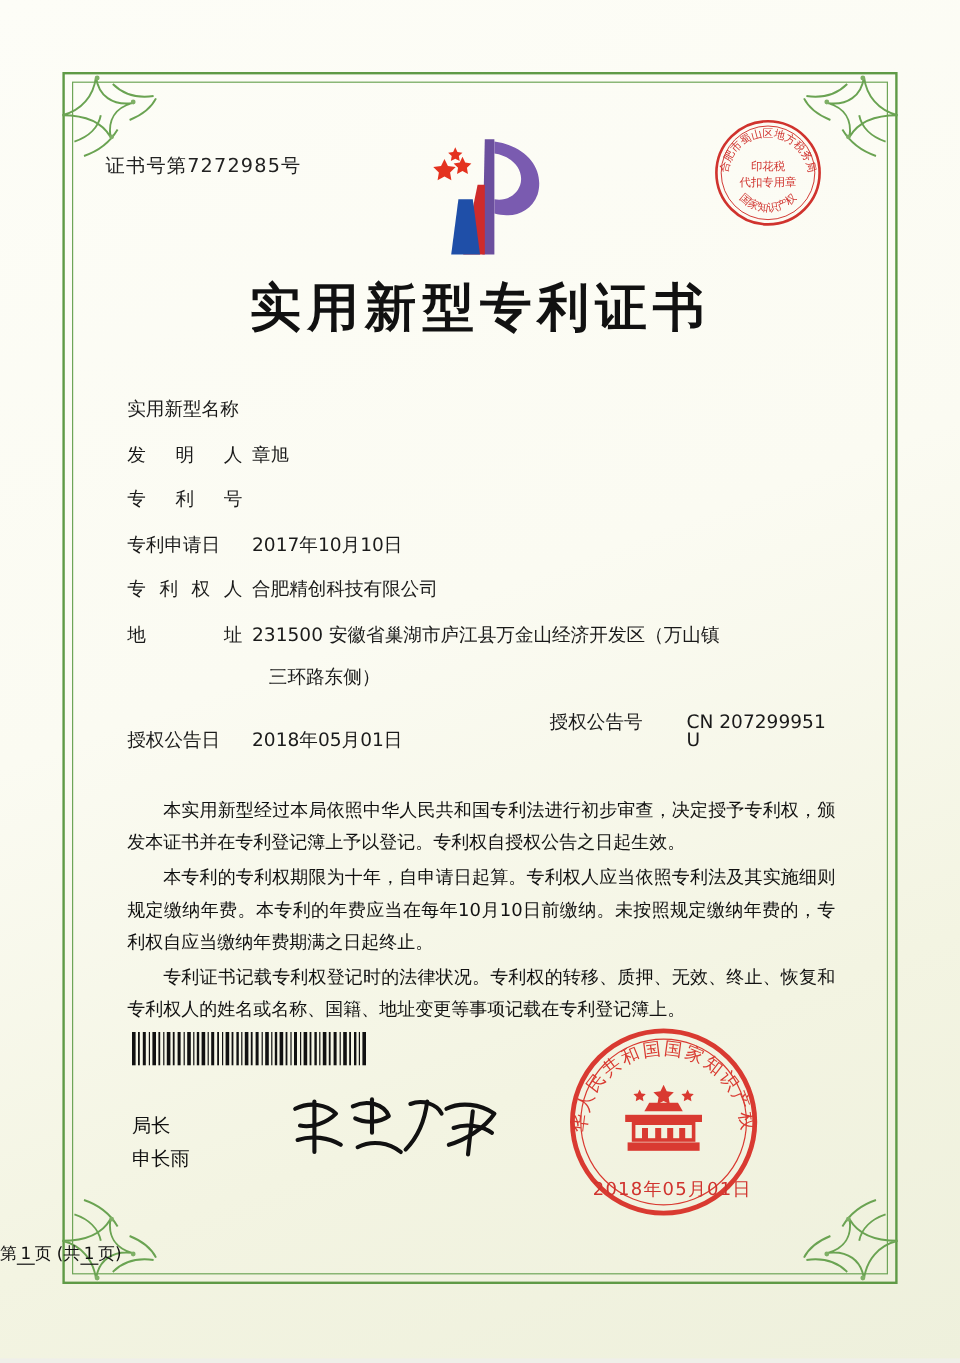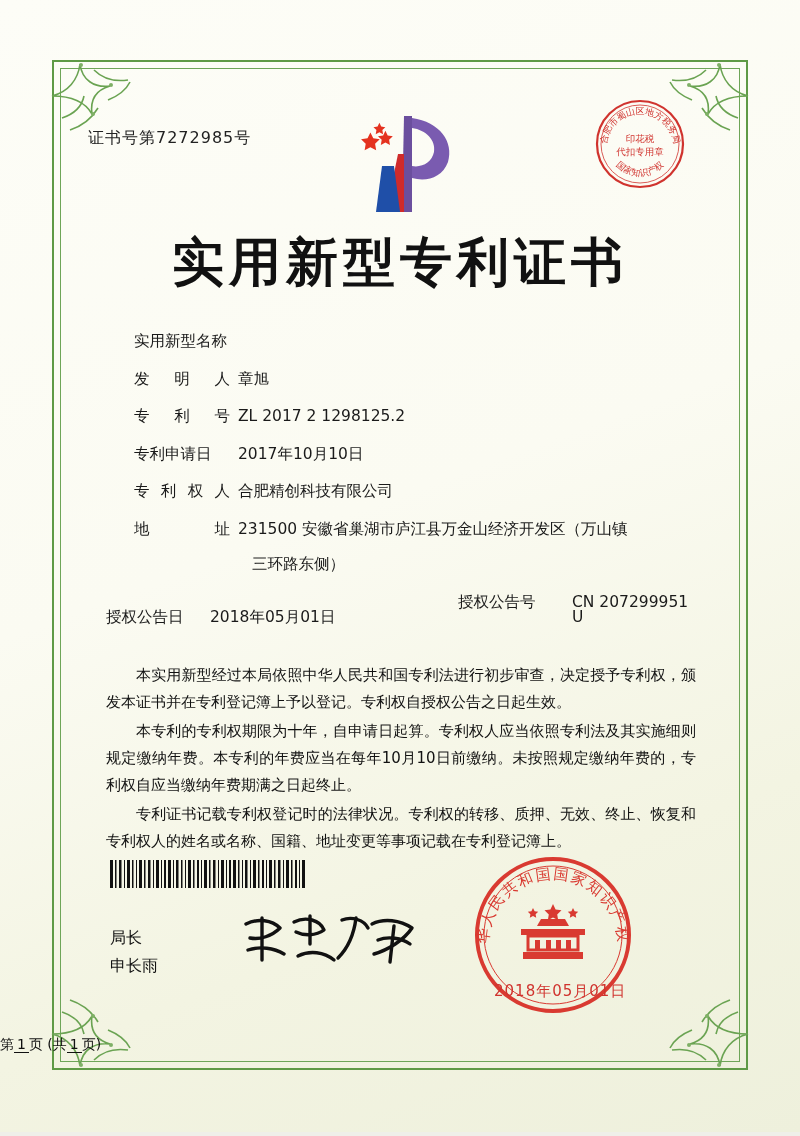--- a/index.html
+++ b/index.html
@@ -47,37 +47,36 @@
 
   
   .stamp-top{
     position:absolute;right:108px;top:92px;width:104px;height:104px;
   }
 
   
   .title{
     position:absolute;left:0;right:0;top:228px;
     text-align:center;
-    font-size:52px;font-weight:bold;letter-spacing:5px;color:#111;
+    font-size:43px;font-weight:bold;letter-spacing:5px;color:#111;
     font-family:Liberation Serif, serif;
   }
 
   
   .fields{
     position:absolute;left:106px;top:334px;right:100px;
     font-size:15.5px;color:#1a1a1a;line-height:1;
   }
   .field{
     display:flex;align-items:flex-start;margin-bottom:22px;
   }
   .f-label{
     width:96px;flex:0 0 96px;
     display:flex;justify-content:space-between;
     letter-spacing:0;
-    margin-left:28px;
   }
   .f-label span{display:inline-block;}
   .f-value{
     flex:1;padding-left:8px;
     font-family:"DejaVu Sans","Liberation Sans",sans-serif;
   }
   .f-value .line2{display:block;margin-top:20px;padding-left:14px;}
 
   .row-two{
     display:flex;align-items:flex-end;margin-bottom:12px;
@@ -248,21 +247,20 @@
       </div>
       <div class="f-value">章旭</div>
     </div>
 
     <div class="field">
       <div class="f-label">
         <span>专</span>
         <span>利</span>
         <span>号</span>
       </div>
-      <div class="f-value">ZL 2017 2 1298125.2</div>
     </div>
 
     <div class="field">
       <div class="f-label">专利申请日</div>
       <div class="f-value">2017年10月10日</div>
     </div>
 
     <div class="field">
       <div class="f-label">
         <span>专</span>

